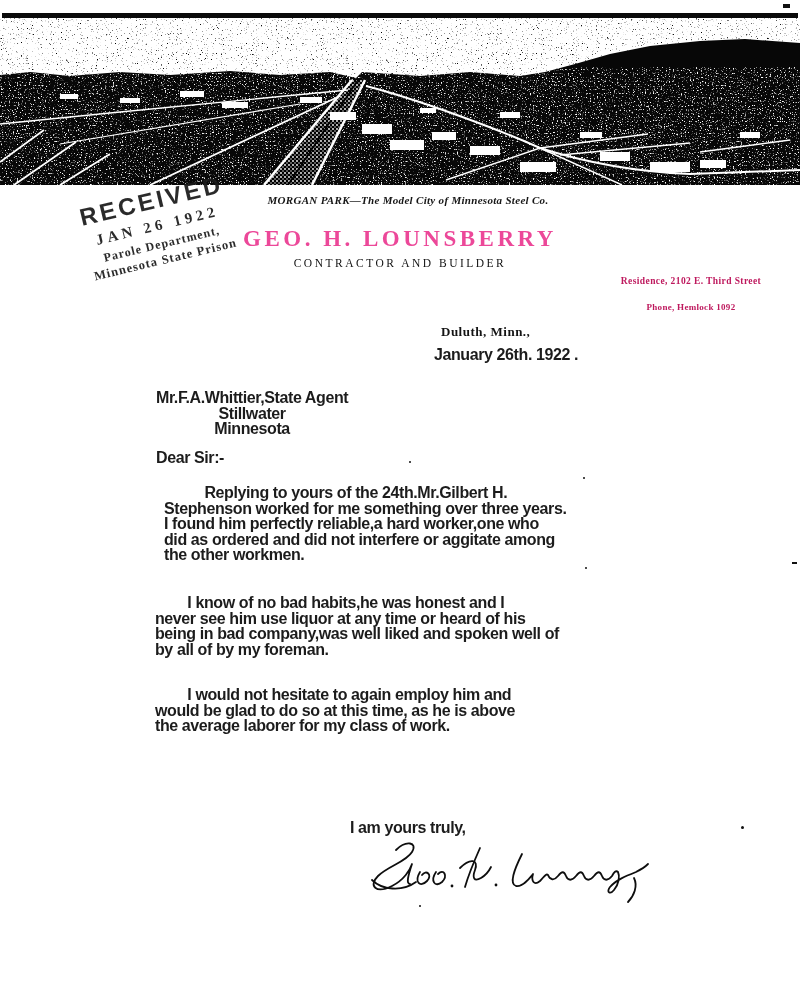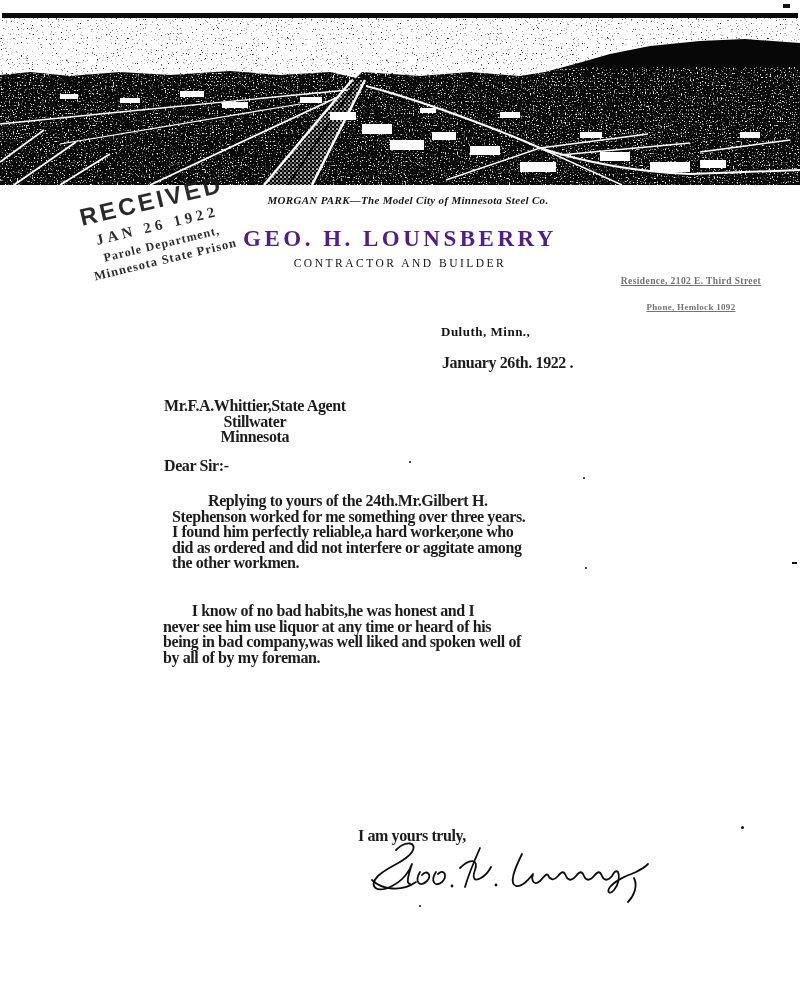--- a/index.html
+++ b/index.html
@@ -19,40 +19,40 @@
     position:absolute;left:46px;top:212px;width:210px;text-align:center;
     transform:rotate(-13.5deg);transform-origin:left top;color:#1a1a1a;opacity:.93;
   }
   .stamp .l1{font-family:"Liberation Sans",sans-serif;font-weight:bold;font-size:24px;letter-spacing:3px;}
   .stamp .l2{font-weight:bold;font-size:15px;letter-spacing:4px;margin-top:3px;}
   .stamp .l3{font-weight:bold;font-size:12px;letter-spacing:1px;margin-top:3px;}
   .stamp .l4{font-weight:bold;font-size:12.5px;letter-spacing:1px;margin-top:1px;}
   
   .lh-name{
     position:absolute;left:0;top:226px;width:100%;text-align:center;
-    font-weight:bold;font-size:23px;letter-spacing:3.5px;color:#4c1d95;
+    font-weight:bold;font-size:23px;letter-spacing:3.5px;color:#ec4899;
   }
   .lh-title{
     position:absolute;left:0;top:257px;width:100%;text-align:center;
     font-weight:normal;font-size:11.5px;letter-spacing:2.5px;color:#111;
   }
   .lh-contact{
-    position:absolute;left:588px;top:276px;width:206px;text-align:center;color:#737373;text-decoration:underline;
+    position:absolute;left:588px;top:276px;width:206px;text-align:center;color:#be185d;
   }
   .lh-contact .res{font-weight:bold;font-size:9.5px;letter-spacing:.4px;}
   .lh-contact .ph{font-weight:bold;font-size:9px;letter-spacing:.3px;margin-top:16px;}
   .lh-city{
     position:absolute;left:441px;top:324px;
     font-weight:bold;font-size:13px;letter-spacing:.5px;color:#141414;
   }
   
   .typed{
-    position:absolute;font-family:Liberation Serif, serif;
+    position:absolute;font-family:Liberation Sans, sans-serif;
     font-weight:bold;font-size:16px;line-height:15.5px;color:#1c1c1c;
-    white-space:pre;letter-spacing:-.4px;margin:8px;
+    white-space:pre;letter-spacing:-.4px;margin:0;
   }
   .t-date{left:434px;top:347px;}
   .t-recipient{left:156px;top:390px;text-align:center;}
   .t-salutation{left:156px;top:450px;text-align:right;}
   .t-para1{left:164px;top:485px;}
   .t-para2{left:155px;top:595px;}
   .t-para3{left:155px;top:687px;}
   .t-para4{left:152px;top:763px;}
   .t-closing{left:350px;top:820px;}
   
@@ -153,20 +153,23 @@
   <pre class="typed t-salutation">Dear Sir:-</pre>
   <pre class="typed t-para1">          Replying to yours of the 24th.Mr.Gilbert H.
 Stephenson worked for me something over three years.
 I found him perfectly reliable,a hard worker,one who
 did as ordered and did not interfere or aggitate among
 the other workmen.</pre>
   <pre class="typed t-para2">        I know of no bad habits,he was honest and I
 never see him use liquor at any time or heard of his
 being in bad company,was well liked and spoken well of
 by all of by my foreman.</pre>
+  <pre class="typed t-para3">        I would not hesitate to again employ him and
+would be glad to do so at this time, as he is above
+the average laborer for my class of work.</pre>
   <pre class="typed t-closing">I am yours truly,</pre>
 
   <svg class="sig" width="300" height="72" viewBox="0 0 300 72" aria-label="Geo. H. Lounsberry">
     <g stroke="#0e0e0e" stroke-width="1.8" fill="none" stroke-linecap="round" stroke-linejoin="round">
 
       <path d="M34,16 C44,6 56,8 50,18 C44,28 26,32 16,42 C6,52 14,60 30,52 C42,46 48,36 50,30 C46,42 44,50 48,50"></path>
       <path d="M10,46 C20,56 40,58 54,48"></path>
       <path d="M58,38 C52,48 58,54 65,47 C71,41 64,35 60,41"></path>
       <path d="M74,38 C68,47 73,54 80,48 C86,42 82,34 76,40"></path>
       <circle cx="90" cy="52" r="1.4" fill="#0e0e0e" stroke="none"></circle>

